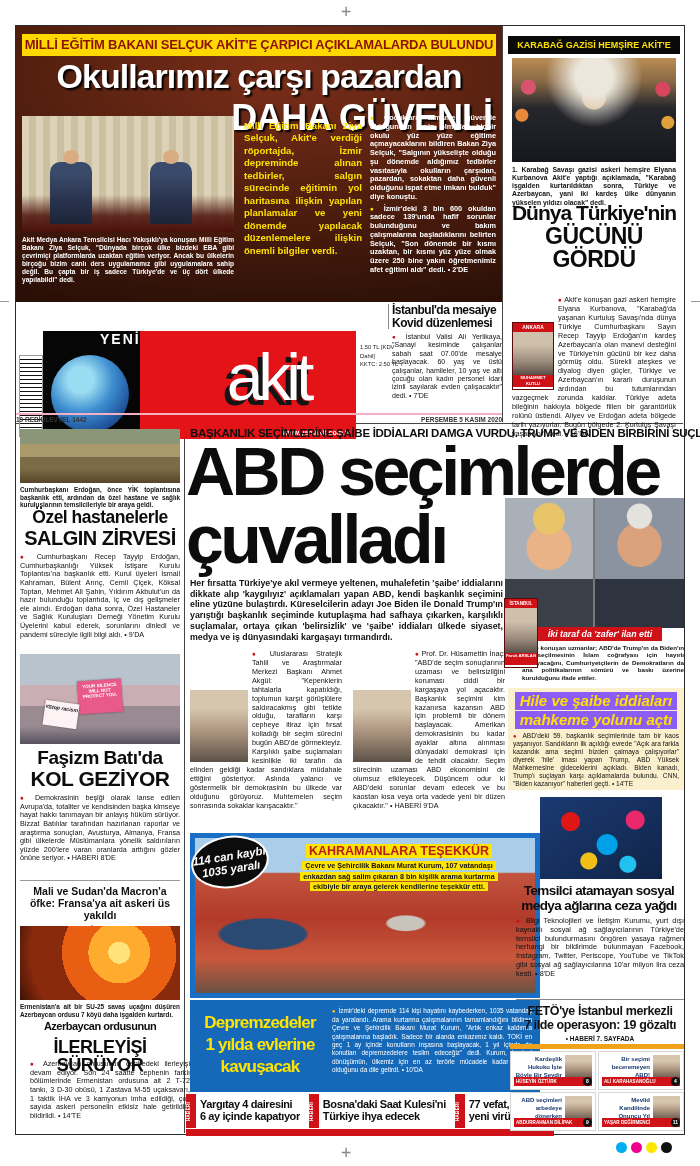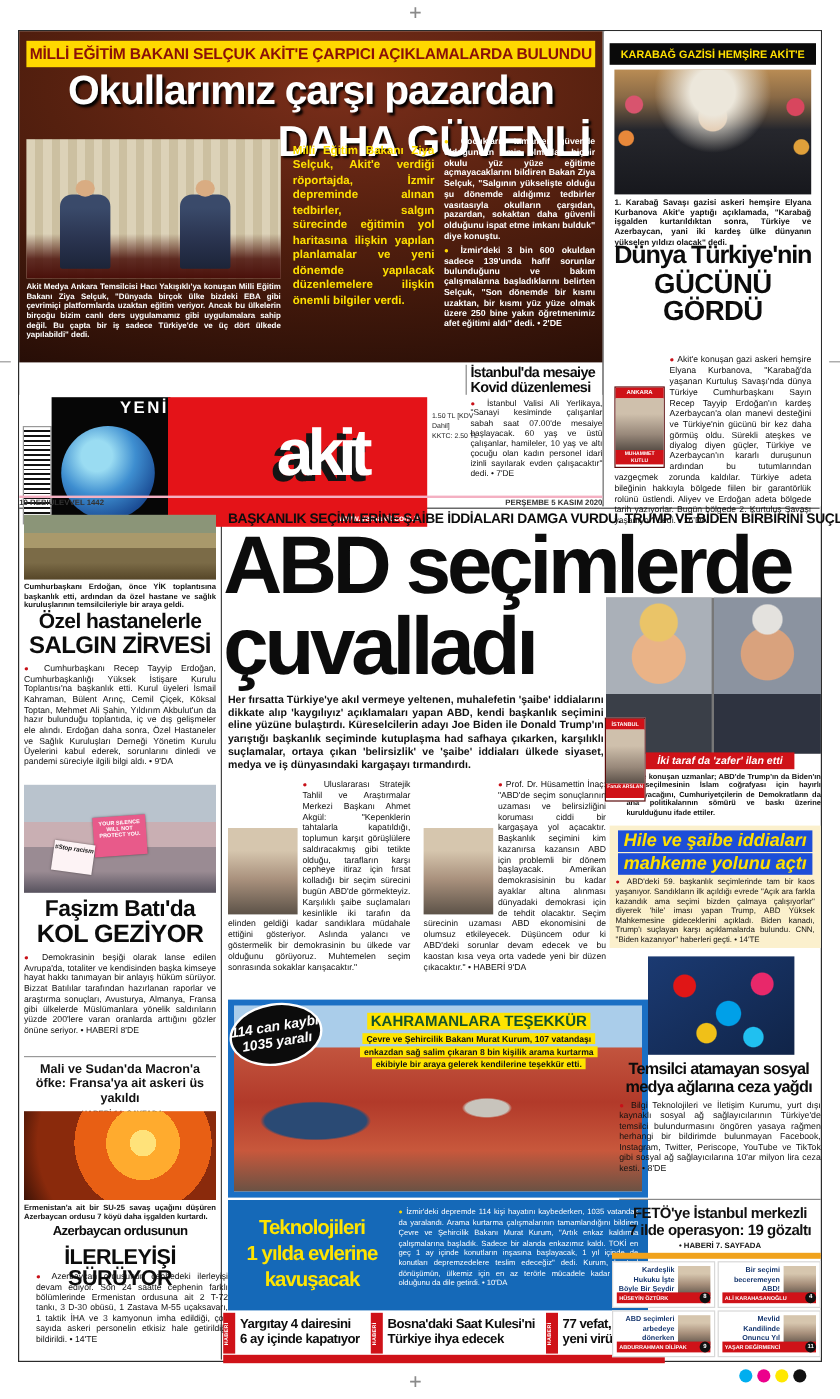--- a/index.html
+++ b/index.html
@@ -50,21 +50,21 @@
     radial-gradient(circle at 40% 78%,#f0c018 0 8px,transparent 9px),
     radial-gradient(circle at 72% 82%,#20c0f0 0 8px,transparent 9px),
     linear-gradient(145deg,#1b3a72,#102448);}
   .ph-head{background:linear-gradient(180deg,#d6c6ae 0 26%,#a8907c 60%,#5c5248 100%);}
   .globe{border-radius:50%;background:radial-gradient(circle at 38% 32%,#9adcf2 0 18%,#3e8ed0 45%,#1c4e96 75%,#0c2a5e 100%);}
   .barcode{background:repeating-linear-gradient(0deg,#111 0 1.5px,#fff 1.5px 4px);border:1px solid #999;}
   .rbadge{background:#cf1218;color:#fff;font-weight:800;text-align:center;}
   .sign{position:absolute;background:#fdf3f5;color:#111;font-weight:800;text-align:center;
         box-shadow:0 0 2px rgba(0,0,0,.5);}
   .hile-line{display:block;text-align:center;}
-  .hile-line span{background:#1d4ed8;color:#ffe000;font-style:italic;font-weight:800;padding:0 5px 1px;}
+  .hile-line span{background:#8b5cf6;color:#ffe000;font-style:italic;font-weight:800;padding:0 5px 1px;}
   .yline span{background:#ffe400;padding:0 3px;}
   .vbadge{writing-mode:vertical-rl;transform:rotate(180deg);background:#cf1218;color:#fff;
           font-size:4.5px;font-weight:700;width:10px;text-align:center;letter-spacing:.3px;}
   .bcell{display:flex;align-items:stretch;}
   .bcell-t{font-size:11px;font-weight:800;letter-spacing:-.4px;line-height:1.12;color:#0d0d0d;
            padding:4px 5px 0 4px;white-space:nowrap;}
   .col-cell{position:relative;border:1px solid #d8d8d8;background:#fff;}
   .col-title{position:absolute;left:3px;top:4px;right:33px;text-align:right;font-size:6px;
              font-weight:700;color:#16366e;line-height:1.3;}
   .col-photo{position:absolute;right:3px;top:3px;width:27px;height:25px;}
@@ -125,21 +125,21 @@
     </div>
   </div>
 
   <div class="abs" style="left:16px;top:310px;width:486px;height:91px;background:#fff;margin-top:19px;">
     <div class="abs barcode" style="left:3px;top:26px;width:22px;height:80px;"></div>
     <div class="abs" style="left:27px;top:2px;width:99px;height:106px;background:#060606;">
       <div class="abs globe" style="left:8px;top:24px;width:78px;height:78px;"></div>
     </div>
     <div class="abs" style="left:84px;top:2px;color:#fff;font-size:14px;font-weight:800;letter-spacing:2px;z-index:3;">YENİ</div>
     <div class="abs" style="left:124px;top:2px;width:216px;height:108px;background:#e41318;">
-      <div class="ctr" style="font-size:55px;font-weight:700;letter-spacing:-5px;color:#fff;line-height:92px;text-shadow:-5px 5px 0 #141414;padding-left:40px;">akit</div>
+      <div class="ctr" style="font-size:66px;font-weight:400;letter-spacing:-5px;color:#fff;line-height:92px;text-shadow:-5px 5px 0 #141414;padding-left:40px;">akit</div>
       <div class="abs" style="right:6px;bottom:3px;font-size:7px;color:#fff;font-weight:600;">www.yeniakit.com.tr</div>
     </div>
     <div class="abs" style="left:344px;top:14px;width:44px;font-size:5.8px;color:#222;line-height:1.5;">
       <div>1.50 TL [KDV Dahil]</div>
       <div>KKTC: 2.50 TL</div>
     </div>
   </div>
   <div class="abs" style="left:16px;top:413px;width:486px;border-top:2px solid #f4b0c2;font-size:6.5px;color:#333;font-weight:600;">
     <span style="float:left;padding-top:1px;">19 REBİÜLEVVEL 1442</span>
     <span style="float:right;padding-top:1px;">PERŞEMBE 5 KASIM 2020</span>
@@ -211,30 +211,30 @@
   <div class="abs hl ctr" style="left:16px;top:1021px;width:168px;font-size:11px;letter-spacing:-.5px;">Azerbaycan ordusunun</div>
   <div class="abs hl ctr" style="left:16px;top:1038px;width:168px;font-size:18px;letter-spacing:-.5px;">İLERLEYİŞİ SÜRÜYOR</div>
   <div class="abs jt b-red" style="left:20px;top:1060px;width:160px;font-size:7.2px;margin-left:10px;">Azerbaycan ordusunun cephedeki ilerleyişi devam ediyor. Son 24 saatte cephenin farklı bölümlerinde Ermenistan ordusuna ait 2 T-72 tankı, 3 D-30 obüsü, 1 Zastava M-55 uçaksavarı, 1 taktik İHA ve 3 kamyonun imha edildiği, çok sayıda askeri personelin etkisiz hale getirildiği bildirildi. • 14'TE</div>
 
   <div class="abs photo ph-crowd" style="left:190px;top:833px;width:340px;height:155px;border:5px solid #1a6fc4;">
     <div class="abs" style="left:-4px;top:-2px;width:78px;height:52px;transform:rotate(-9deg);background:#0c0c0c;border:2px solid #fff;border-radius:50%;color:#fff;font-style:italic;font-weight:800;font-size:11.5px;text-align:center;line-height:1.1;padding-top:12px;box-sizing:border-box;">
       <div>114 can kaybı</div>
       <div>1035 yaralı</div>
     </div>
     <div class="ctr" style="position:absolute;left:82px;top:4px;width:244px;line-height:1.5;">
-      <div class="yline" style="font-size:12.5px;font-weight:800;"><span style="color:#14532d;">KAHRAMANLARA TEŞEKKÜR</span></div>
+      <div class="yline" style="font-size:12.5px;font-weight:800;"><span style="color:#b91c1c;">KAHRAMANLARA TEŞEKKÜR</span></div>
       <div class="yline" style="font-size:7.2px;font-weight:800;"><span>Çevre ve Şehircilik Bakanı Murat Kurum, 107 vatandaşı</span></div>
       <div class="yline" style="font-size:7.2px;font-weight:800;"><span>enkazdan sağ salim çıkaran 8 bin kişilik arama kurtarma</span></div>
       <div class="yline" style="font-size:7.2px;font-weight:800;"><span>ekibiyle bir araya gelerek kendilerine teşekkür etti.</span></div>
     </div>
   </div>
 
   <div class="abs" style="left:190px;top:1000px;width:350px;height:92px;background:#1569b8;">
     <div class="abs ctr" style="left:4px;top:12px;width:132px;color:#ffe400;font-weight:800;font-size:17px;letter-spacing:-.8px;line-height:1.3;">
-      <div>Teknolojileri</div>
+      <div>Depremzedeler</div>
       <div>1 yılda evlerine</div>
       <div>kavuşacak</div>
     </div>
     <div class="abs jt b-yellow" style="left:142px;top:7px;width:200px;color:#fff;font-size:6.4px;line-height:1.32;">İzmir'deki depremde 114 kişi hayatını kaybederken, 1035 vatandaş da yaralandı. Arama kurtarma çalışmalarının tamamlandığını bildiren Çevre ve Şehircilik Bakanı Murat Kurum, "Artık enkaz kaldırma çalışmalarına başladık. Sadece bir alanda enkazımız kaldı. TOKİ en geç 1 ay içinde konutların inşasına başlayacak, 1 yıl içinde de konutları depremzedelere teslim edeceğiz" dedi. Kurum, kentsel dönüşümün, ülkemiz için en az terörle mücadele kadar önemli olduğunu da dile getirdi. • 10'DA</div>
   </div>
 
   <div class="abs" style="left:186px;top:1094px;width:368px;height:34px;display:flex;gap:4px;">
     <div class="bcell">
       <div class="vbadge">HABERİ</div>
       <div class="bcell-t">

